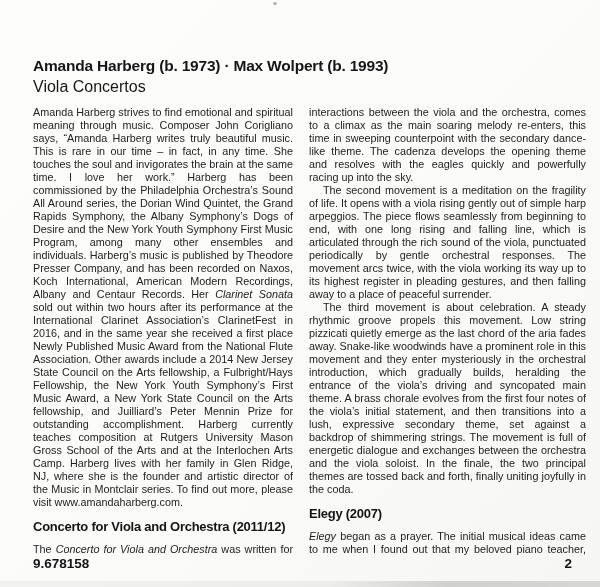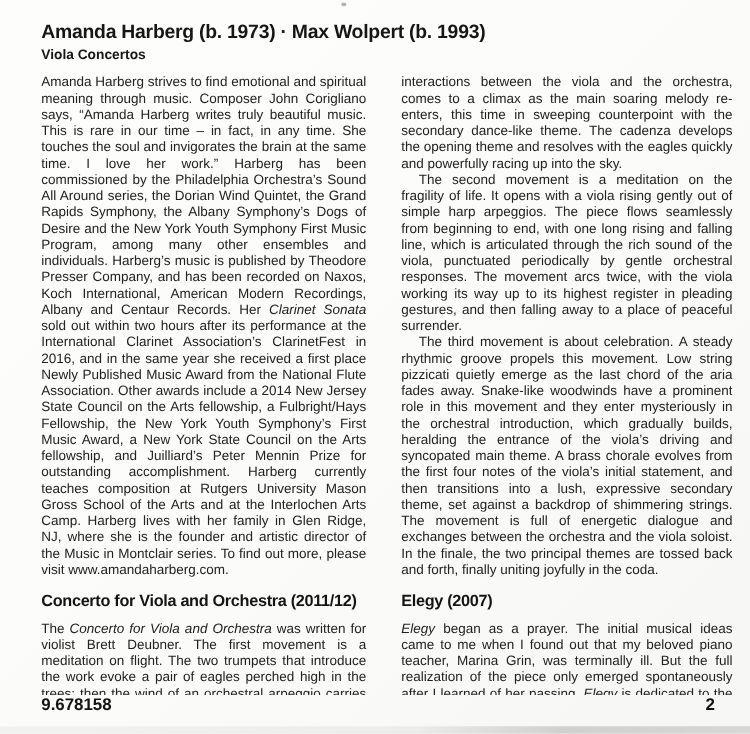--- a/index.html
+++ b/index.html
@@ -20,33 +20,33 @@
     overflow: hidden;
   }
   .scan-edge-bottom {
     position: absolute; left: 0; right: 0; bottom: 0; height: 6px;
     background: linear-gradient(to right, rgba(0,0,0,0.04) 0%, rgba(0,0,0,0.05) 55%, rgba(0,0,0,0.16) 75%, rgba(0,0,0,0.13) 100%);
   }
   .scan-speck {
     position: absolute; left: 273px; top: 2px; width: 4px; height: 3px;
     background: rgba(90,90,90,0.45); border-radius: 50%;
   }
-  .header { flex: 0 0 auto; }
+  .header { flex: 0 0 auto; margin-top: 40px; }
   .title {
     font-size: 15.5px; font-weight: bold; letter-spacing: -0.2px;
     color: #161616; margin: 2px 0 0 0;
   }
   .subtitle {
-    font-size: 11px; font-weight: bold; color: #161616;
+    font-size: 16px; font-weight: normal; color: #161616;
     margin: 3px 0 0 0;
   }
   .columns {
     flex: 1 1 auto;
     display: flex;
-    gap: 28px;
+    gap: 16px;
     margin-top: 10px;
     overflow: hidden;
   }
   .col { box-sizing: border-box; }
   .col-left  { width: 260px; flex: 0 0 260px; }
   .col-right { flex: 1 1 auto; }
   .col p.body {
     margin: 0;
     font-size: 10.8px;
     line-height: 13px;

